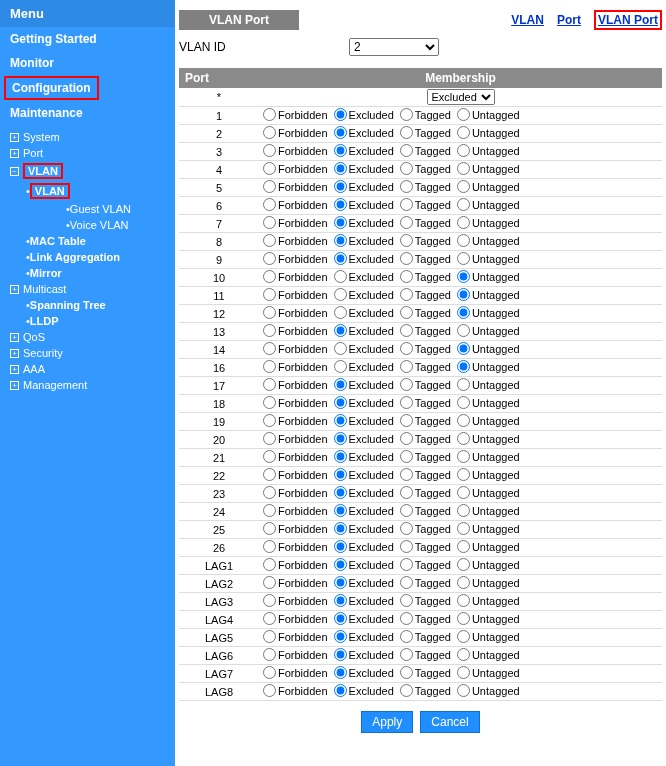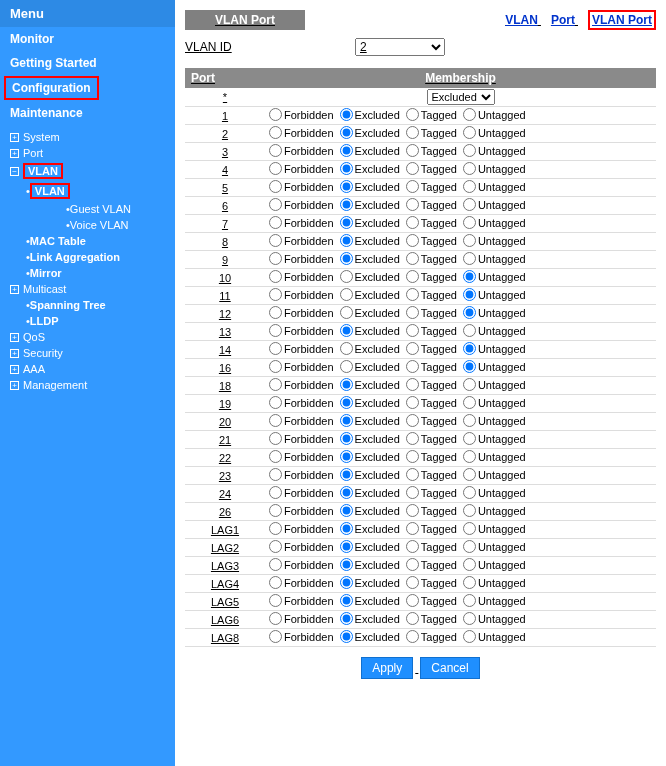--- a/index.html
+++ b/index.html
@@ -13,21 +13,21 @@
 .tree-item { padding: 2px 4px 2px 10px; color: #fff; font-size: 11px; display: flex; align-items: center; }
 .tree-item .expander { display:inline-block; width:9px; height:9px; border:1px solid #fff; color:#fff; font-size:8px; line-height:7px; text-align:center; margin-right:4px; flex-shrink:0;}
 .tree-item a { color:#fff; text-decoration:none;text-align:center; }
 .tree-item a.bold { font-weight: bold; }
 .tree-item.hl > a, .tree-item.hl > .inner { border:2px solid red; padding:0 3px; display:inline-block; }
 .tree-sub { padding-left: 26px; }
 .tree-sub2 { padding-left: 40px; }
 .tree-sub .tree-item, .tree-sub2 .tree-item { padding-left: 0; }
 .tree-sub .dot::before, .tree-sub2 .dot::before { content:"• "; }
 
-.main { flex:1; padding: 10px 10px; overflow-y:auto;text-decoration:underline; }
+.main { flex:1; padding: 10px 4px; overflow-y:auto; }
 .tabs-row { display:flex; align-items:center; margin-bottom:6px; }
 .tab-active { background:#808080; color:#fff; padding:3px 30px; font-weight:bold; font-size:12px; }
 .tab-spacer { flex:1; }
 .tab-links a { color:#0033cc; text-decoration:underline; font-weight:bold; margin-left:10px; font-size:12px; }
 .tab-links a.hl-box { border:2px solid red; padding:1px 2px; }
 
 .vlan-id-row { display:flex; align-items:center; margin:8px 0 12px 0; font-size:12px; }
 .vlan-id-row label { width: 170px; }
 .vlan-id-row select { width: 90px; font-size:12px; }
 
@@ -44,22 +44,22 @@
 .buttons { text-align:center; padding:10px; }
 .buttons button { background:#1f8fff; color:#fff; border:1px solid #1070d0; padding:3px 10px; font-size:12px; margin:0 2px; cursor:pointer; }
 </style>
 </head>
 <body>
 
 <div class="container">
   <div class="sidebar">
     <div class="menu-header">Menu</div>
     <div class="menu-top">
+      <a href="#">Getting Started</a>
       <a href="#">Monitor</a>
-      <a href="#">Getting Started</a>
       <a href="#" class="highlighted">Configuration</a>
       <a href="#">Maintenance</a>
     </div>
     <div class="tree">
       <div class="tree-item">
           <span class="expander">+</span>
           <a href="#">System</a>
         </div>
       <div class="tree-item">
           <span class="expander">+</span>
@@ -390,20 +390,36 @@
                 <span>Excluded</span>
               </label><label class="radio-lbl">
                 <input type="radio" name="m15" style="">
                 <span>Tagged</span>
               </label><label class="radio-lbl">
                 <input type="radio" name="m15" checked="" style="">
                 <span>Untagged</span>
               </label></td>
           </tr>
           <tr>
+            <td class="port-col">17</td>
+            <td class="memb-col"><label class="radio-lbl">
+                <input type="radio" name="m16" style="">
+                <span>Forbidden</span>
+              </label><label class="radio-lbl">
+                <input type="radio" name="m16" checked="" style="">
+                <span>Excluded</span>
+              </label><label class="radio-lbl">
+                <input type="radio" name="m16" style="">
+                <span>Tagged</span>
+              </label><label class="radio-lbl">
+                <input type="radio" name="m16" style="">
+                <span>Untagged</span>
+              </label></td>
+          </tr>
+          <tr>
             <td class="port-col">18</td>
             <td class="memb-col"><label class="radio-lbl">
                 <input type="radio" name="m17" style="">
                 <span>Forbidden</span>
               </label><label class="radio-lbl">
                 <input type="radio" name="m17" checked="" style="">
                 <span>Excluded</span>
               </label><label class="radio-lbl">
                 <input type="radio" name="m17" style="">
                 <span>Tagged</span>
@@ -502,20 +518,36 @@
                 <span>Excluded</span>
               </label><label class="radio-lbl">
                 <input type="radio" name="m23" style="">
                 <span>Tagged</span>
               </label><label class="radio-lbl">
                 <input type="radio" name="m23" style="">
                 <span>Untagged</span>
               </label></td>
           </tr>
           <tr>
+            <td class="port-col">25</td>
+            <td class="memb-col"><label class="radio-lbl">
+                <input type="radio" name="m24" style="">
+                <span>Forbidden</span>
+              </label><label class="radio-lbl">
+                <input type="radio" name="m24" checked="" style="">
+                <span>Excluded</span>
+              </label><label class="radio-lbl">
+                <input type="radio" name="m24" style="">
+                <span>Tagged</span>
+              </label><label class="radio-lbl">
+                <input type="radio" name="m24" style="">
+                <span>Untagged</span>
+              </label></td>
+          </tr>
+          <tr>
             <td class="port-col">26</td>
             <td class="memb-col"><label class="radio-lbl">
                 <input type="radio" name="m25" style="">
                 <span>Forbidden</span>
               </label><label class="radio-lbl">
                 <input type="radio" name="m25" checked="" style="">
                 <span>Excluded</span>
               </label><label class="radio-lbl">
                 <input type="radio" name="m25" style="">
                 <span>Tagged</span>
@@ -610,20 +642,36 @@
                 <input type="radio" name="m31" style="">
                 <span>Forbidden</span>
               </label><label class="radio-lbl">
                 <input type="radio" name="m31" checked="" style="">
                 <span>Excluded</span>
               </label><label class="radio-lbl">
                 <input type="radio" name="m31" style="">
                 <span>Tagged</span>
               </label><label class="radio-lbl">
                 <input type="radio" name="m31" style="">
+                <span>Untagged</span>
+              </label></td>
+          </tr>
+          <tr>
+            <td class="port-col">LAG7</td>
+            <td class="memb-col"><label class="radio-lbl">
+                <input type="radio" name="m32" style="">
+                <span>Forbidden</span>
+              </label><label class="radio-lbl">
+                <input type="radio" name="m32" checked="" style="">
+                <span>Excluded</span>
+              </label><label class="radio-lbl">
+                <input type="radio" name="m32" style="">
+                <span>Tagged</span>
+              </label><label class="radio-lbl">
+                <input type="radio" name="m32" style="">
                 <span>Untagged</span>
               </label></td>
           </tr>
           <tr>
             <td class="port-col">LAG8</td>
             <td class="memb-col"><label class="radio-lbl">
                 <input type="radio" name="m33" style="">
                 <span>Forbidden</span>
               </label><label class="radio-lbl">
                 <input type="radio" name="m33" checked="" style="">

